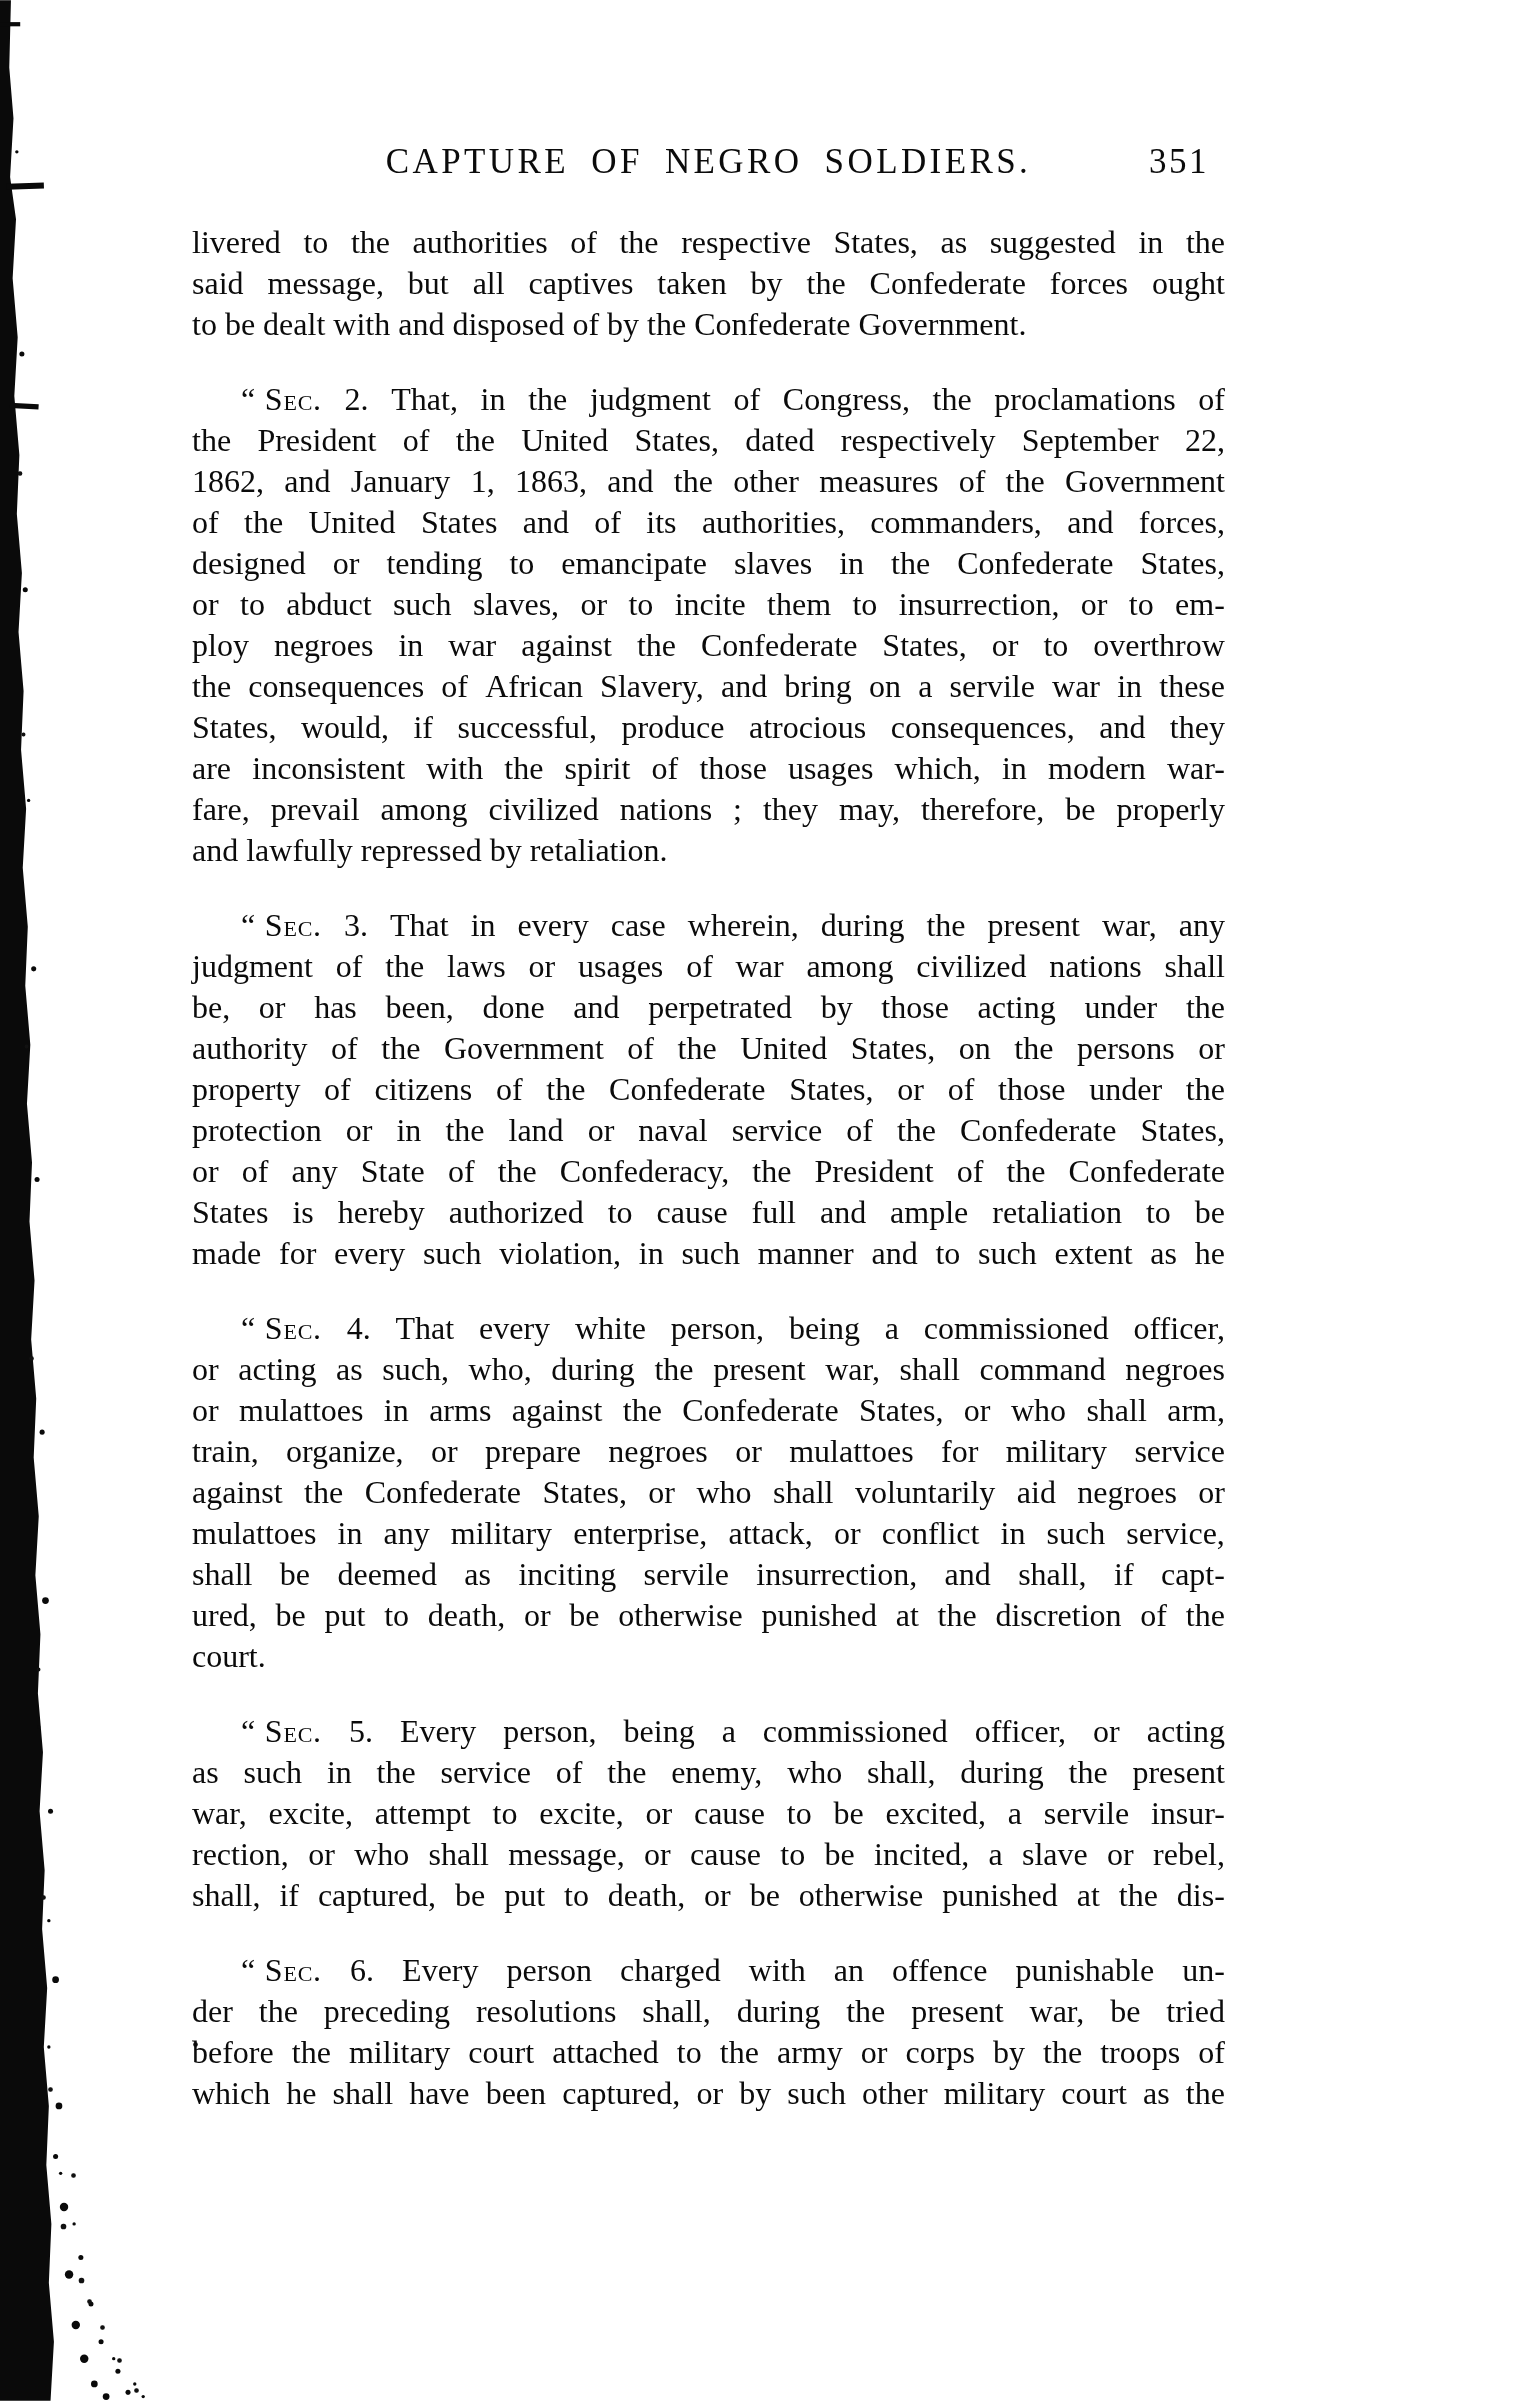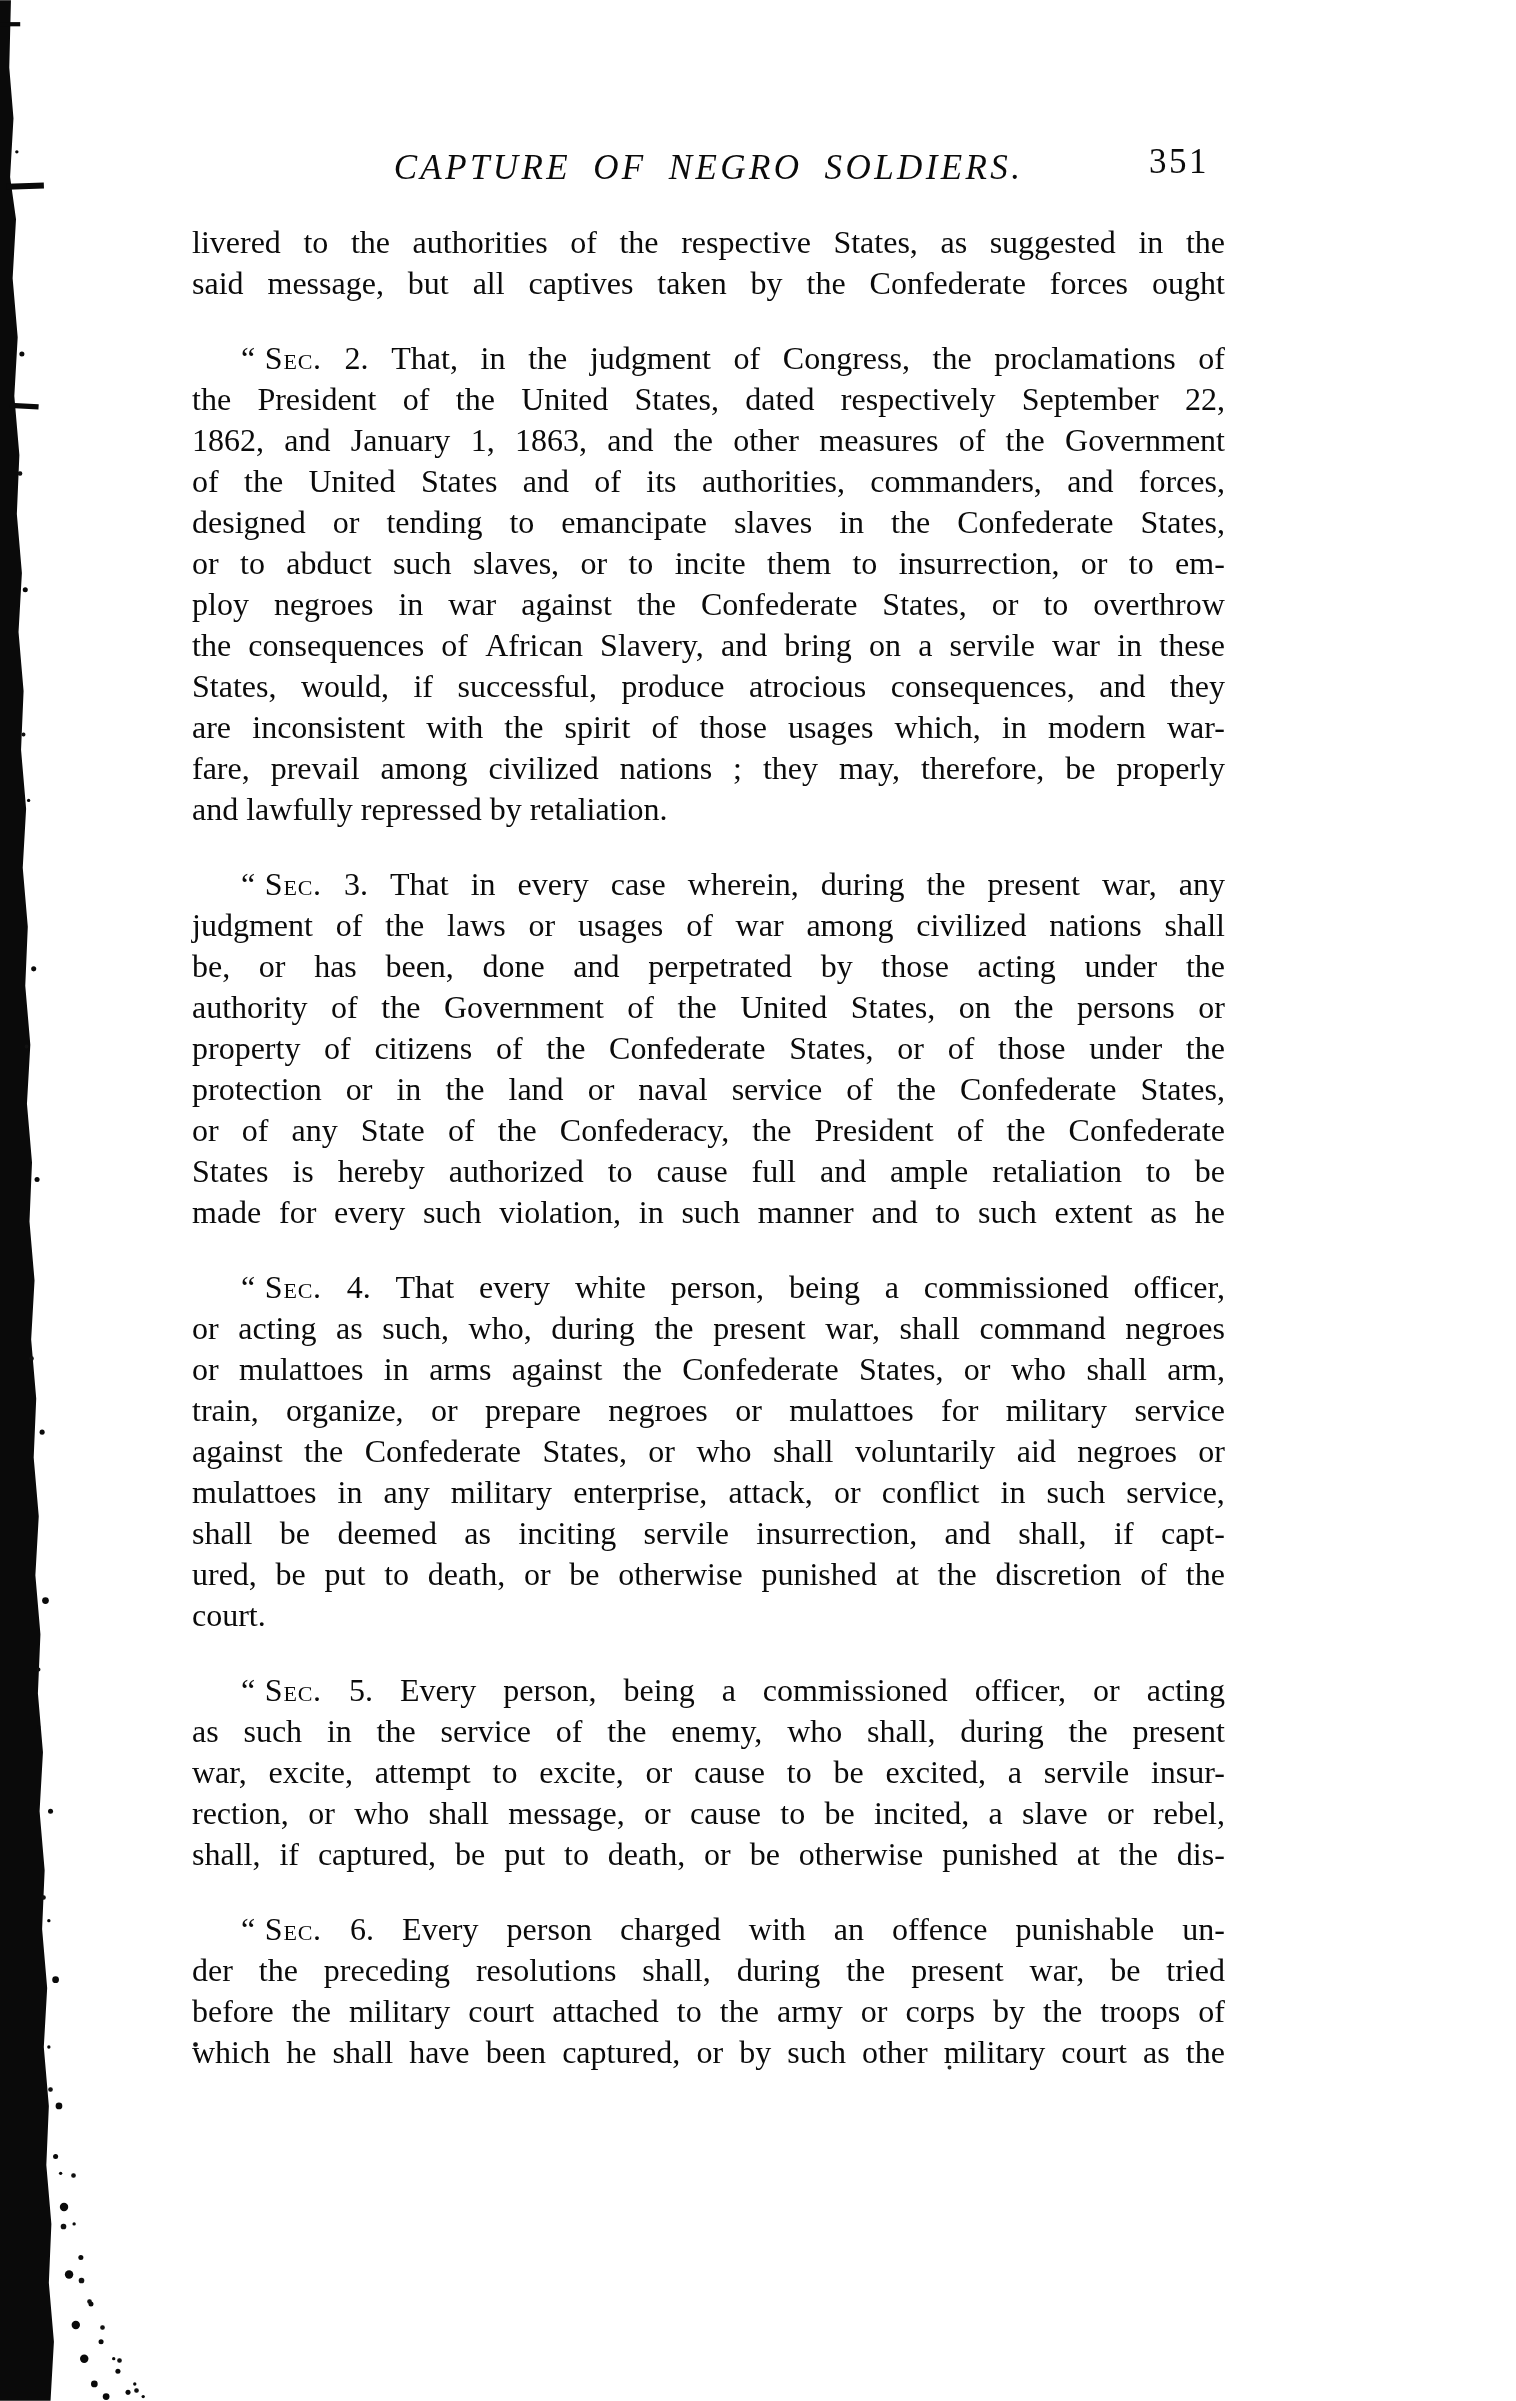--- a/index.html
+++ b/index.html
@@ -9,23 +9,22 @@
     background:#ffffff;
     overflow:hidden;
     color:#0b0b0b;
     font-family:"Liberation Serif", serif;
   }
   
   #gutter { position:absolute; left:0; top:0; }
 
   
   .header {
-    position:absolute; left:192px; top:148px; width:1033px;
+    position:absolute; left:192px; top:142px; width:1033px;
     text-align:center;
-    font-style:italic;
     font-size:35px; line-height:40px;
     letter-spacing:3.4px; word-spacing:10px;
     white-space:nowrap;
   }
   .pageno {
     position:absolute; top:142px; right:308px;
     font-size:35px; line-height:40px; letter-spacing:2.5px;
   }
 
   
@@ -143,20 +142,21 @@
           <span>but</span>
           <span>all</span>
           <span>captives</span>
           <span>taken</span>
           <span>by</span>
           <span>the</span>
           <span>Confederate</span>
           <span>forces</span>
           <span>ought</span>
         </div>
+        <div class="line">to be dealt with and disposed of by the Confederate Government.</div>
       </div>
       <div class="para">
         <div class="line j ind">
           <span class="sc">“&nbsp;Sec.</span>
           <span>2.</span>
           <span>That,</span>
           <span>in</span>
           <span>the</span>
           <span>judgment</span>
           <span>of</span>

